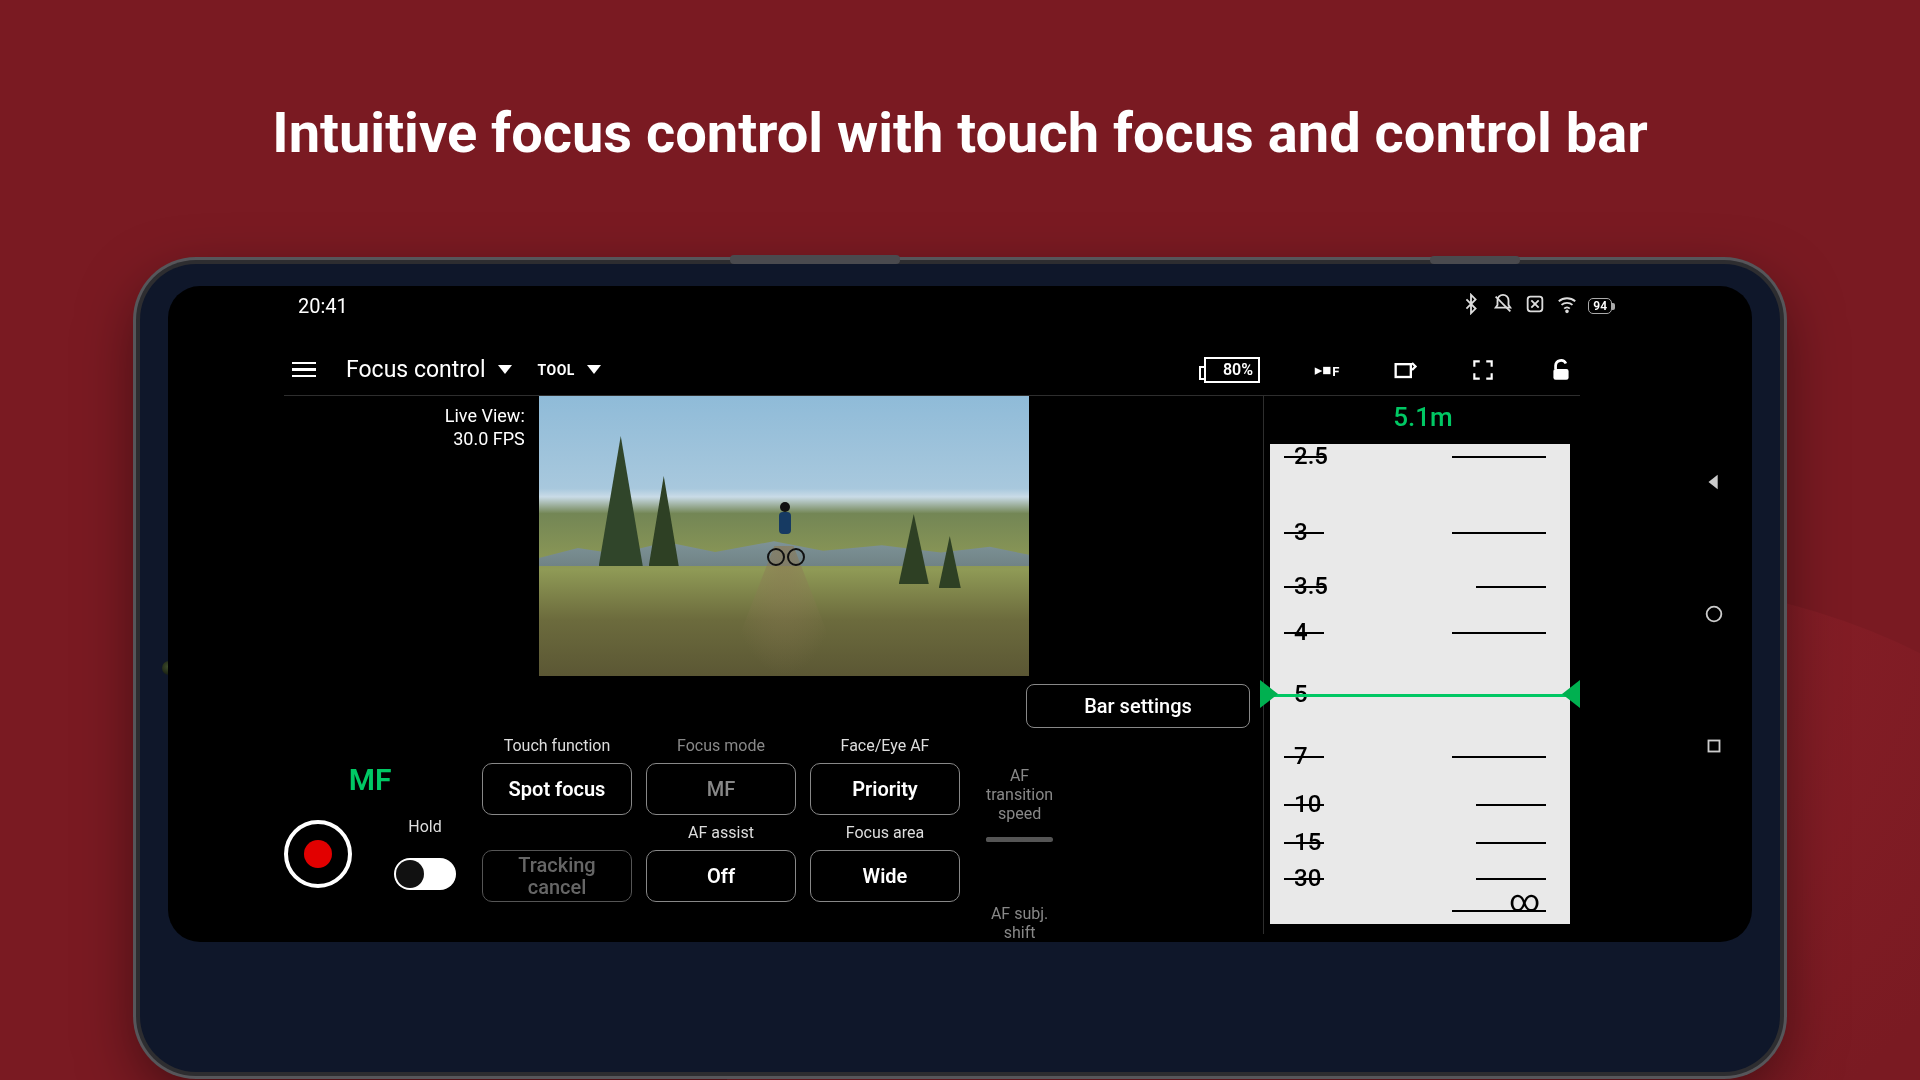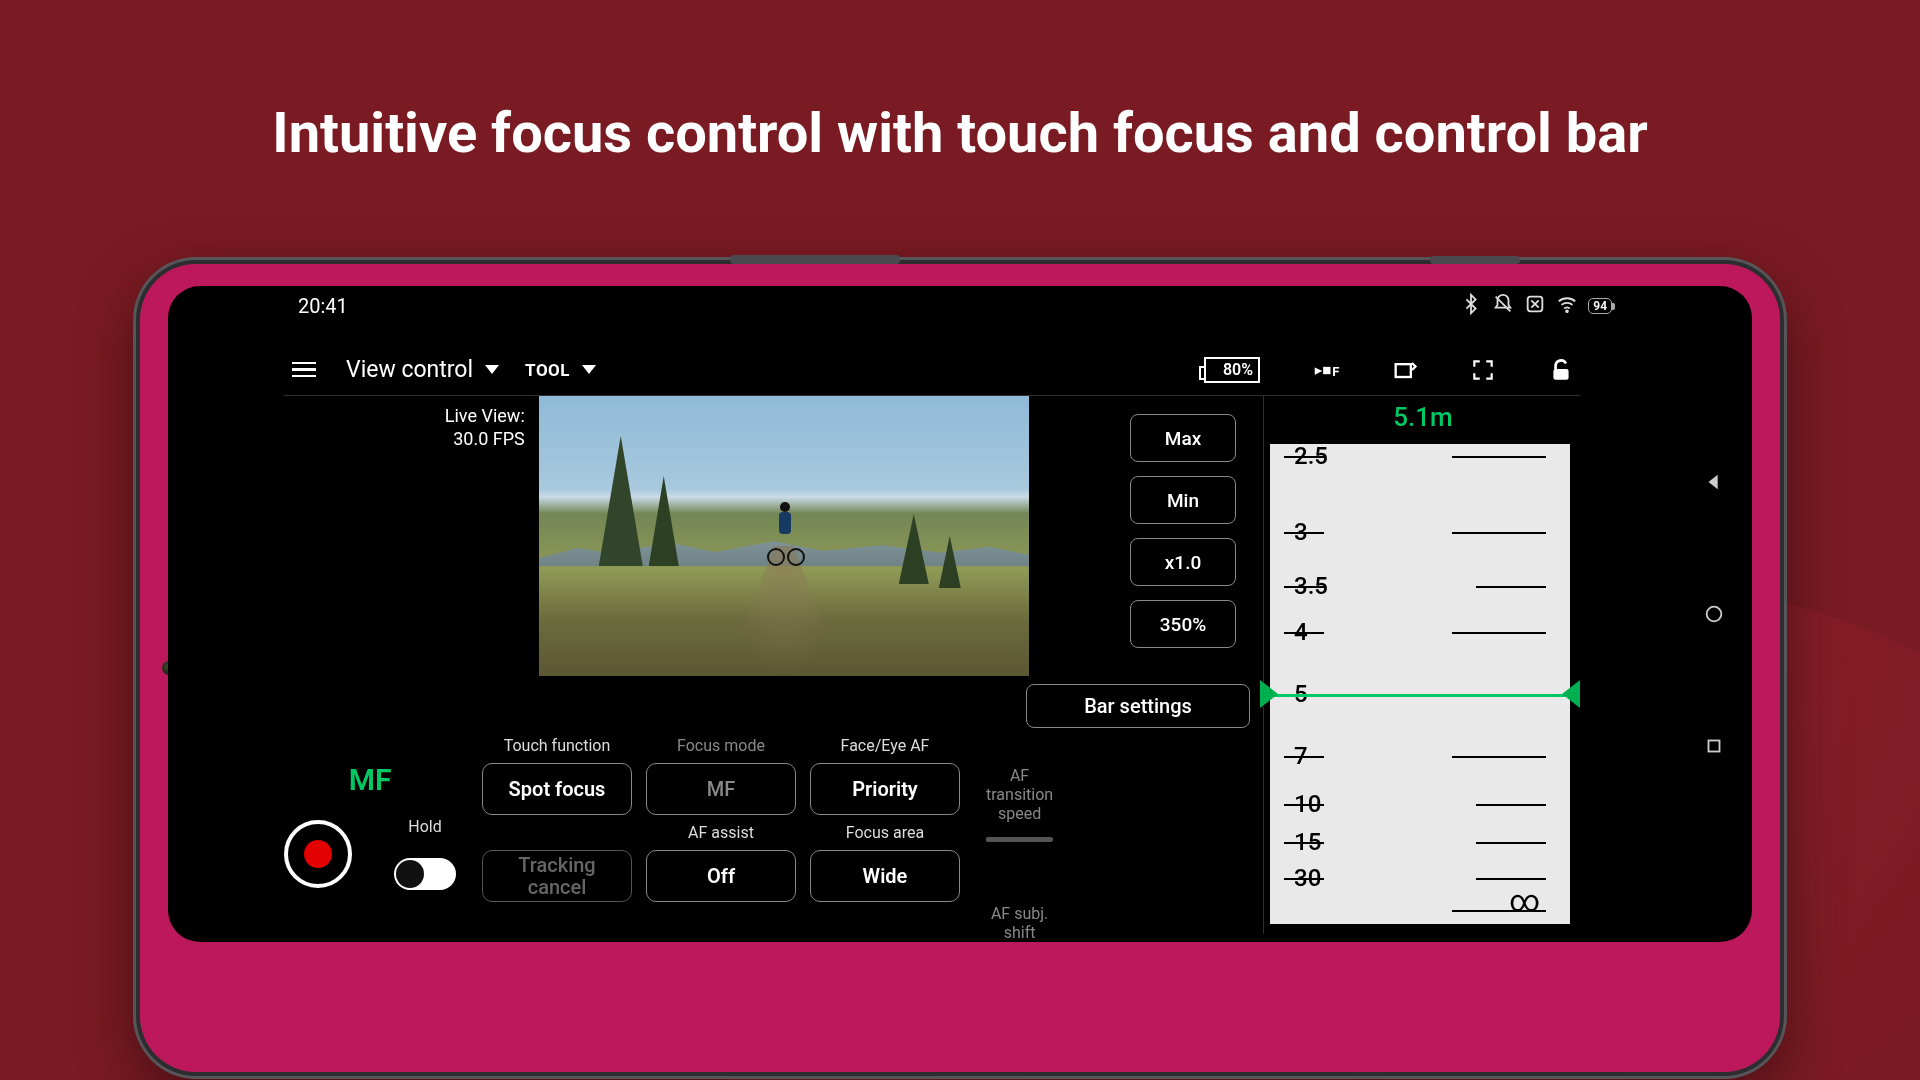--- a/index.html
+++ b/index.html
@@ -31,21 +31,21 @@
     font-size: 56px;
     font-weight: 700;
   }
   
   .phone {
     position: absolute;
     left: 140px;
     top: 264px;
     width: 1640px;
     height: 808px;
-    background: #be185d;
+    background: #0f172a;
     border-radius: 56px;
     box-shadow: 0 0 0 4px #2d2d30, 0 0 0 7px #56565a, 0 20px 60px rgba(0,0,0,.5);
   }
   .phone-btn {
     position: absolute;
     background: #4a4a4e;
     border-radius: 4px;
   }
   .pb1 { top: -9px; left: 590px; width: 170px; height: 9px; }
   .pb2 { top: -8px; left: 1290px; width: 90px; height: 8px; }
@@ -109,21 +109,21 @@
     display: flex; align-items: center; gap: 26px;
     padding: 0 4px;
     border-bottom: 1px solid #2e2e2e;
   }
   .ham { display: flex; flex-direction: column; gap: 4px; padding: 4px; }
   .ham span { width: 24px; height: 2.5px; background: #fff; }
   .dd {
     display: flex; align-items: center; gap: 12px;
     font-size: 23px;
   }
-  .dd.small { font-size: 17px; font-weight: 700; letter-spacing: .5px; }
+  .dd.small { font-size: 14px; font-weight: 700; letter-spacing: .5px; }
   .caret {
     width: 0; height: 0;
     border-left: 7px solid transparent;
     border-right: 7px solid transparent;
     border-top: 9px solid #fff;
   }
   .tbar-spacer { flex: 1; }
   .batt-ind {
     display: flex; align-items: center; gap: 0;
   }
@@ -383,21 +383,21 @@
 
     <div class="app">
 
       <div class="toolbar">
         <div class="ham">
           <span></span>
             <span></span>
             <span></span>
         </div>
         <div class="dd">
-          <span>View control</span>
+          <span>Focus control</span>
           <span class="caret"></span>
         </div>
         <div class="dd small">
           <span>TOOL</span>
           <span class="caret"></span>
         </div>
         <div class="tbar-spacer"></div>
         <div class="batt-ind">
           <div class="batt-body">80%</div>
         </div>
@@ -494,28 +494,20 @@
                     <div class="sld-fill" style="width:55%"></div>
                   </div>
               </div>
               <div>
                 <div class="sld-lbl">AF subj. shift sens.</div>
 
               </div>
             </div>
           </div>
 
-          <div class="midbtns" style="top:18px;">
-            <div class="qbtns" style="padding-top:0;">
-              <div class="btn small">Max</div>
-              <div class="btn small">Min</div>
-              <div class="btn small">x1.0</div>
-              <div class="btn small">350%</div>
-            </div>
-          </div>
         </div>
 
         <div style="width:1px; background:#2e2e2e; height:100%; margin-left:234px;"></div>
 
         <div class="col-right" style="margin-left:4px;">
           <div class="ruler-wrap">
             <div class="ruler-val">5.1m</div>
             <div class="ruler">
               <div class="tlabel" style="top:12px">2.5</div>
               <div class="tick major" style="top:12px"></div>

